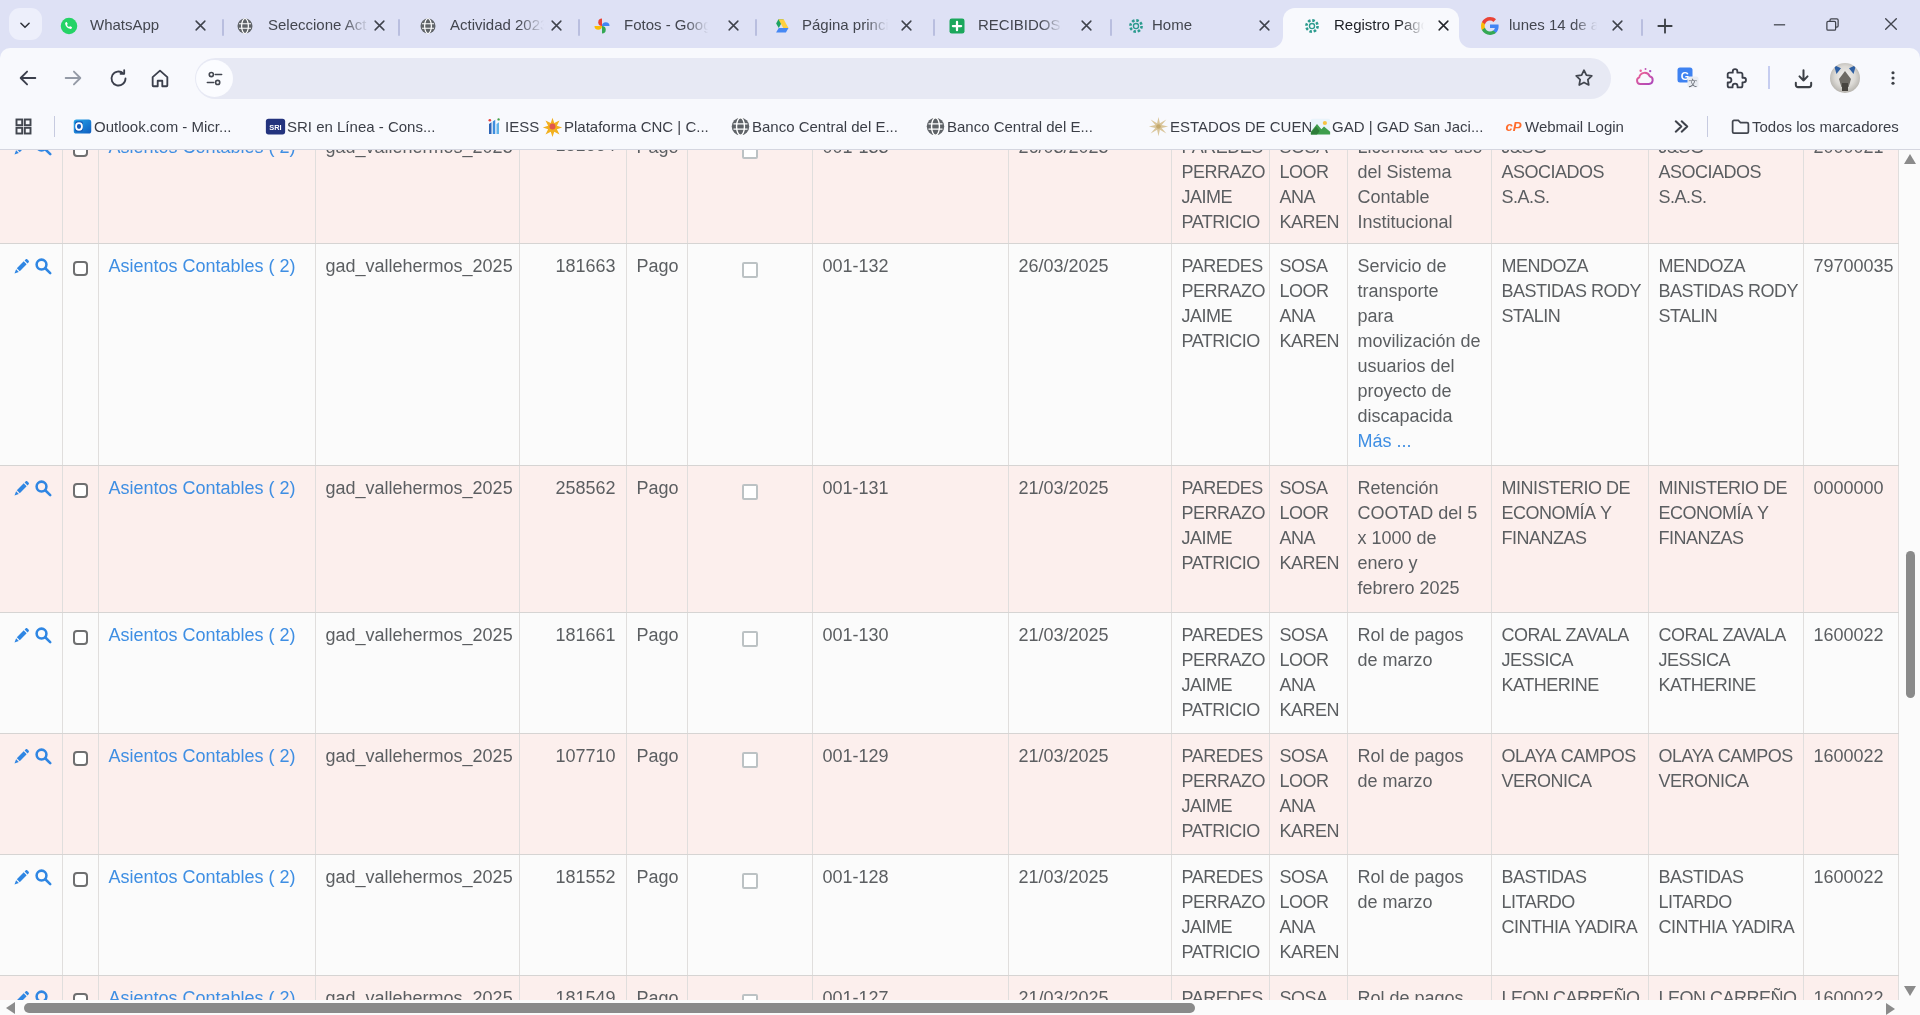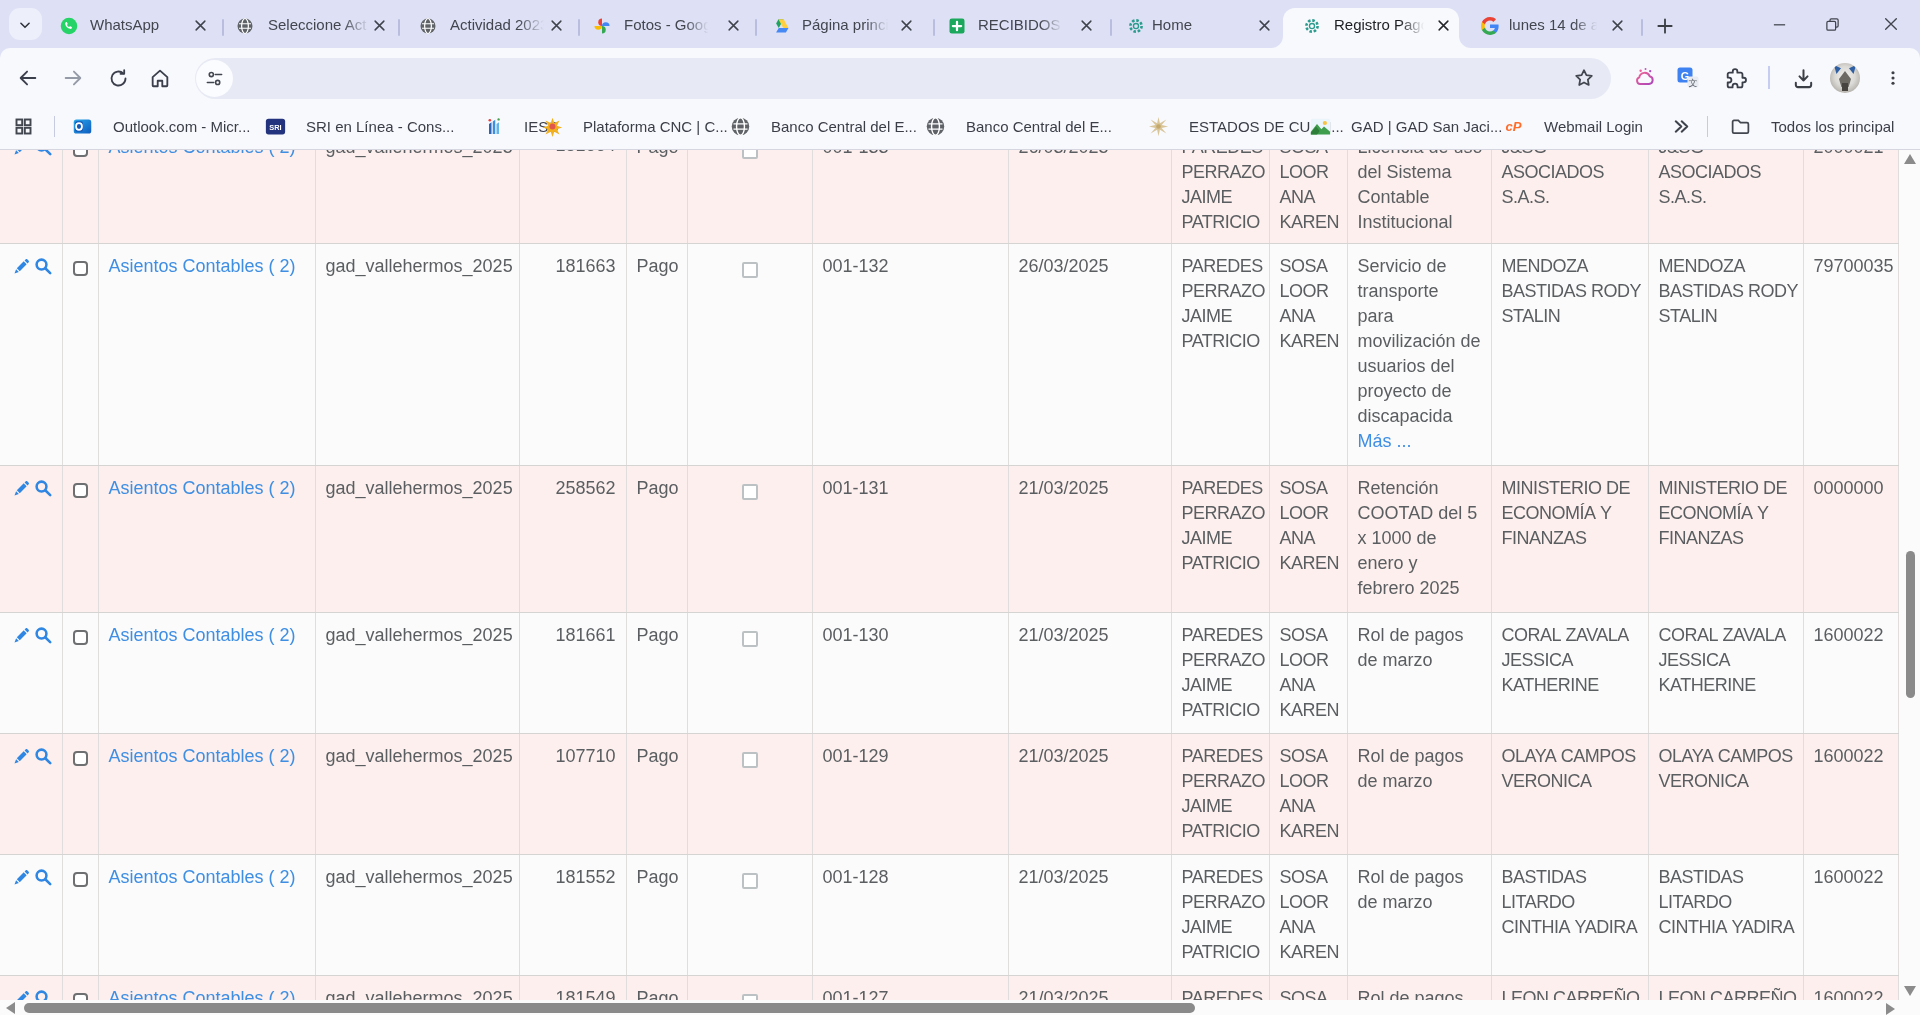--- a/index.html
+++ b/index.html
@@ -24,21 +24,21 @@
 .curveR::after{border-bottom-left-radius:12px}
 .winbtn{position:absolute;top:0;height:48px;display:flex;align-items:center;justify-content:center;width:46px;color:#41444d}
 
 #toolbar{position:absolute;left:0;top:48px;width:1920px;height:101px;background:#f8f9fd;border-radius:10px 10px 0 0}
 #bmborder{position:absolute;left:0;top:149px;width:1920px;height:1px;background:#d5d6e0}
 .navic{position:absolute;top:14px;width:32px;height:32px;display:flex;align-items:center;justify-content:center}
 #pill{position:absolute;left:195px;top:10px;width:1416px;height:41px;border-radius:21px;background:#e7e9f4}
 #pillcirc{position:absolute;left:196px;top:12px;width:37px;height:37px;border-radius:50%;background:#fbfcff;display:flex;align-items:center;justify-content:center}
 #url{position:absolute;left:241px;top:20px;font-size:17.5px;color:#1e2026;letter-spacing:0.1px}
 
-.bm{position:absolute;top:62px;height:32px;display:flex;align-items:center;gap:20px;font-size:15px;color:#3b3e47;white-space:nowrap}
+.bm{position:absolute;top:62px;height:32px;display:flex;align-items:center;gap:1px;font-size:15px;color:#3b3e47;white-space:nowrap}
 .bmsep{position:absolute;top:68px;width:1px;height:21px;background:#c7cbe0}
 
 #content{position:absolute;left:0;top:150px;width:1920px;height:865px;overflow:hidden;background:#fbfbfb}
 #tbl{position:absolute;left:0;top:-27px;border-collapse:collapse;table-layout:fixed;width:1898px;
   font-size:18px;color:#5b5e61}
 #tbl td:nth-child(10),#tbl td:nth-child(11),#tbl td:nth-child(13),#tbl td:nth-child(14){letter-spacing:-0.5px}
 #tbl td{vertical-align:top;padding:10px 10px;border-right:1px solid #e0dedd;border-bottom:1px solid #d6d4d3;
   line-height:25px;overflow:hidden}
 
 tr.pk td{background:#fcefed}
@@ -373,21 +373,21 @@
   <div class="bm" style="left:1671px">
       <svg width="19" height="19" viewBox="0 0 24 24" fill="none" stroke="#3f434c" stroke-width="2.6" stroke-linecap="round" stroke-linejoin="round">
         <path d="M6 5.5l7 6.5-7 6.5M13.5 5.5l7 6.5-7 6.5"></path>
       </svg>
     </div>
   <div class="bmsep" style="left:1707px"></div>
   <div class="bm" style="left:1730px">
       <svg width="21" height="21" viewBox="0 0 24 24" fill="none" stroke="#42464f" stroke-width="2">
         <path d="M3 6.5a1.5 1.5 0 0 1 1.5-1.5h5L12 7.5h7.5A1.5 1.5 0 0 1 21 9v9a1.5 1.5 0 0 1-1.5 1.5h-15A1.5 1.5 0 0 1 3 18z"></path>
       </svg>
-      <span>Todos los principal</span>
+      <span>Todos los marcadores</span>
     </div>
 </div>
 <div id="bmborder"></div>
 <div id="content">
 <table id="tbl">
 <colgroup>
 <col style="width:62px">
         <col style="width:36px">
         <col style="width:217px">
         <col style="width:204px">

